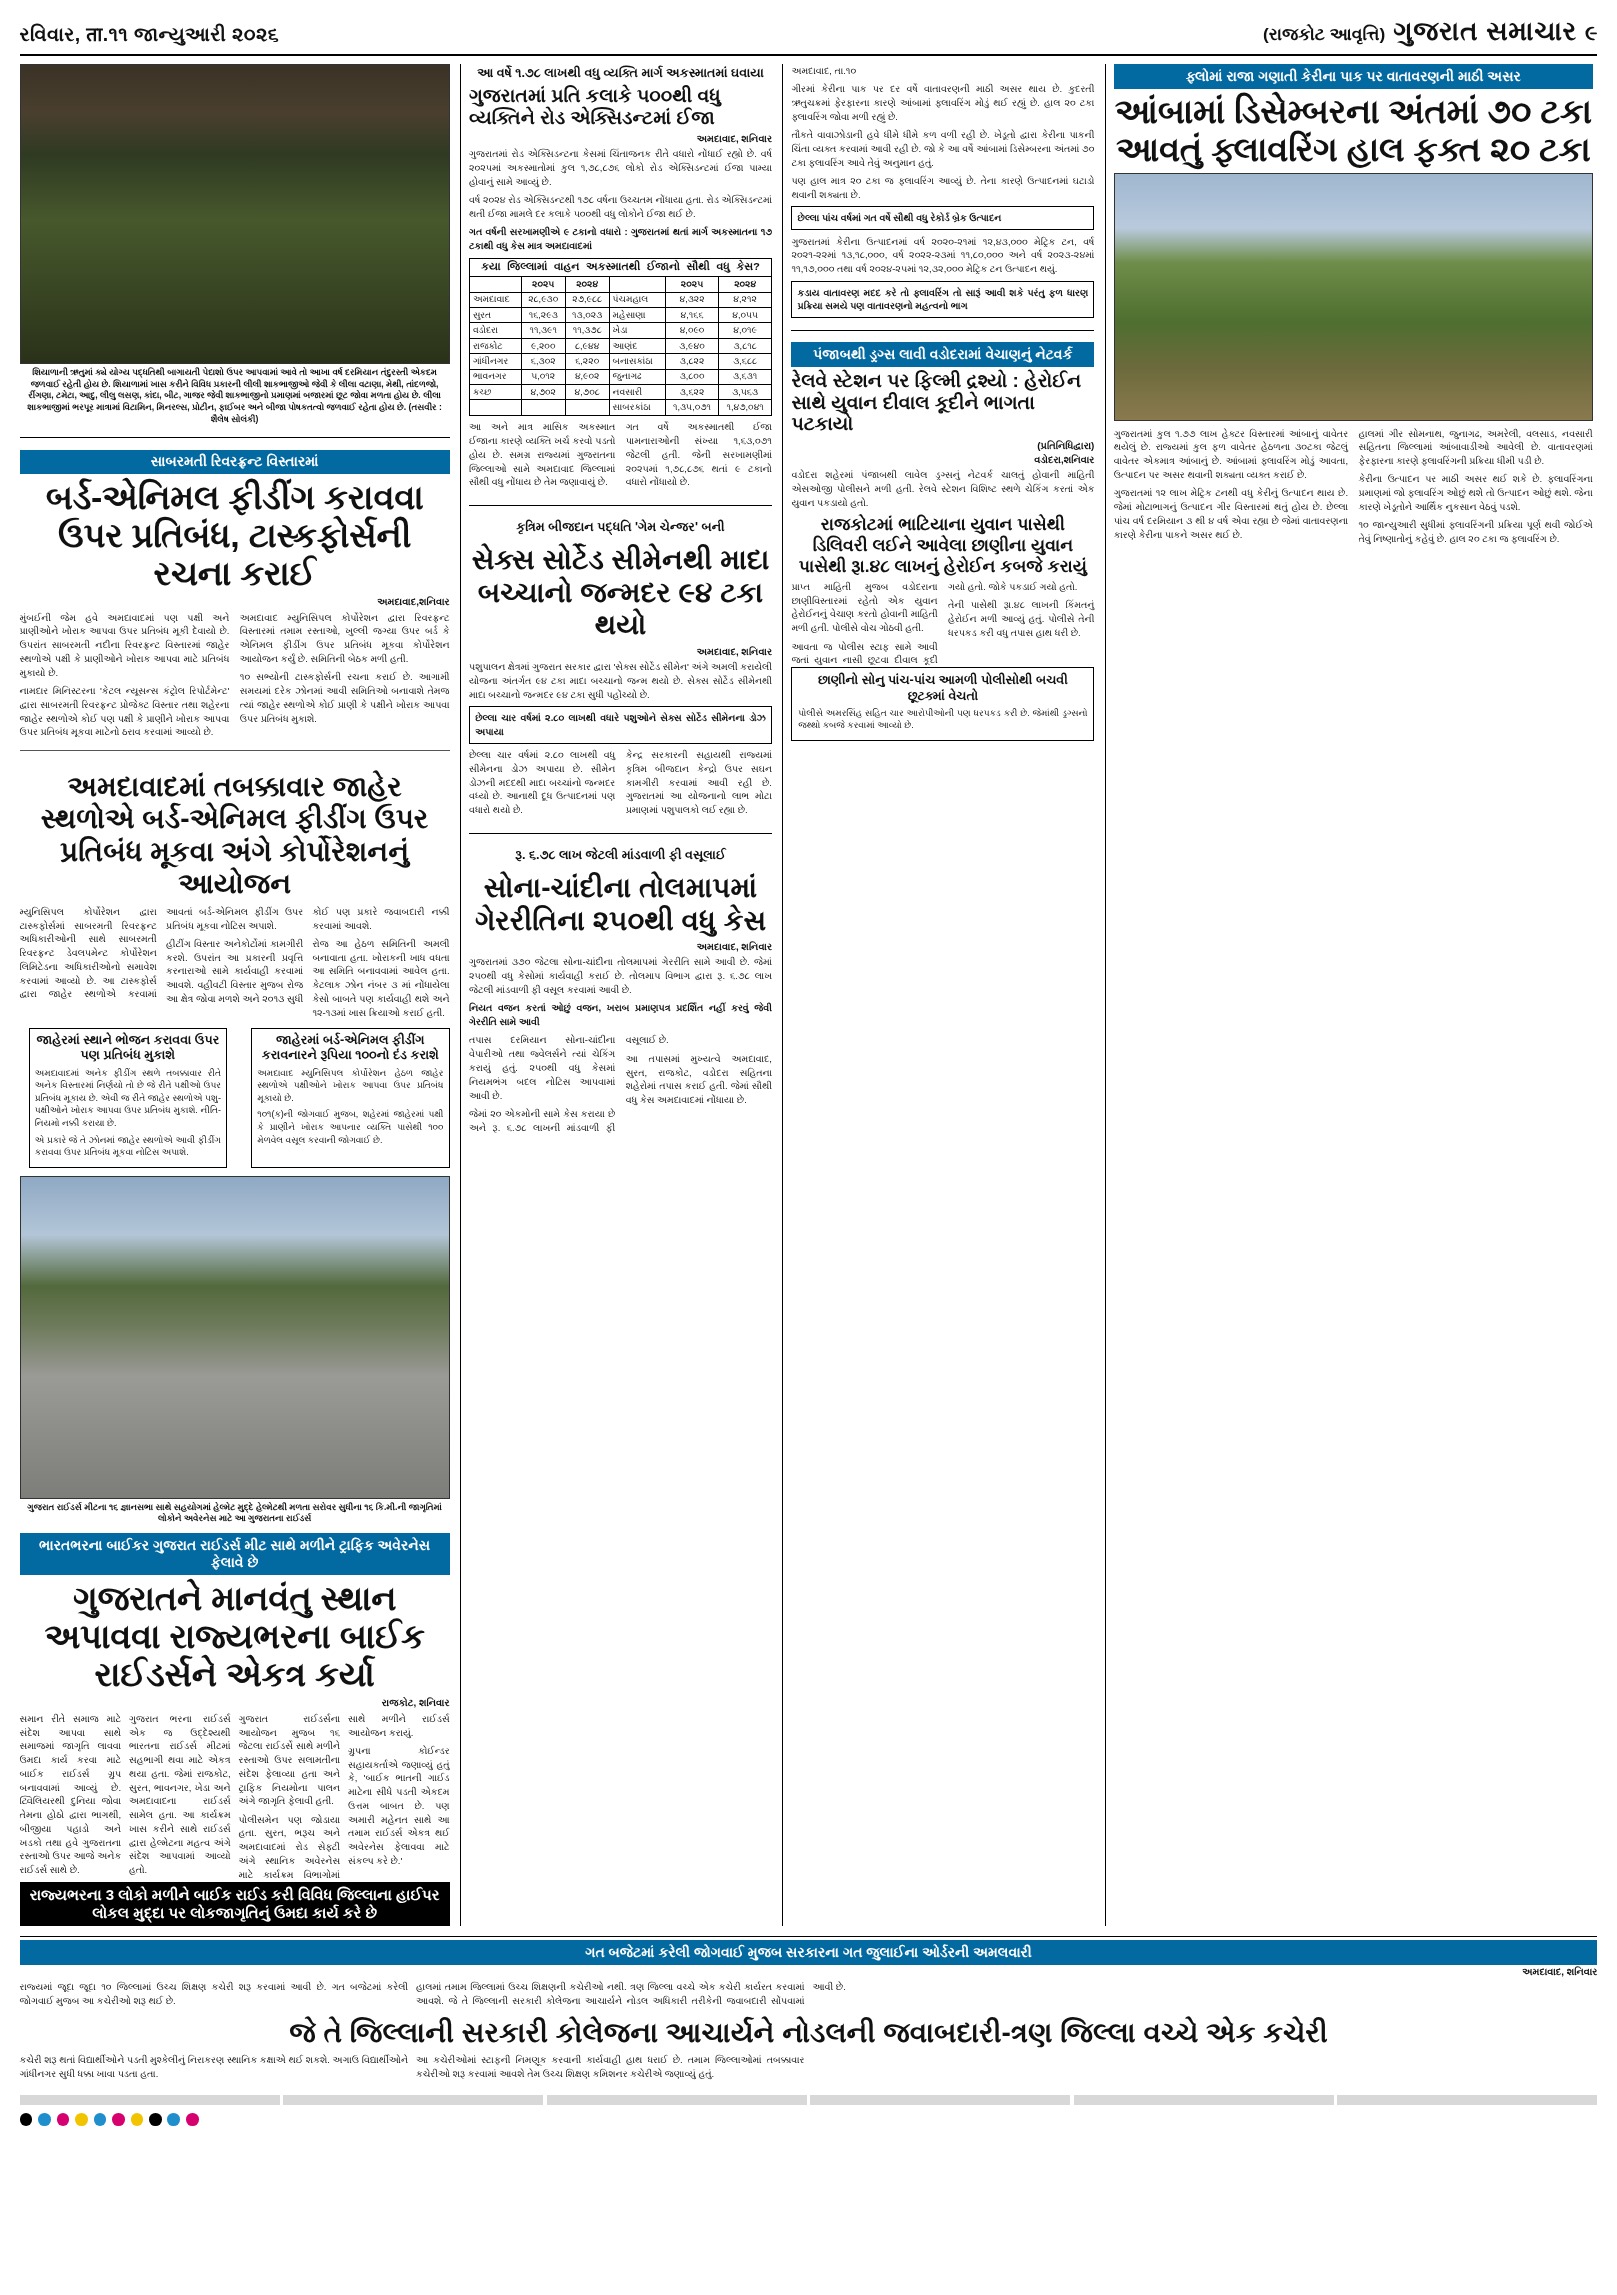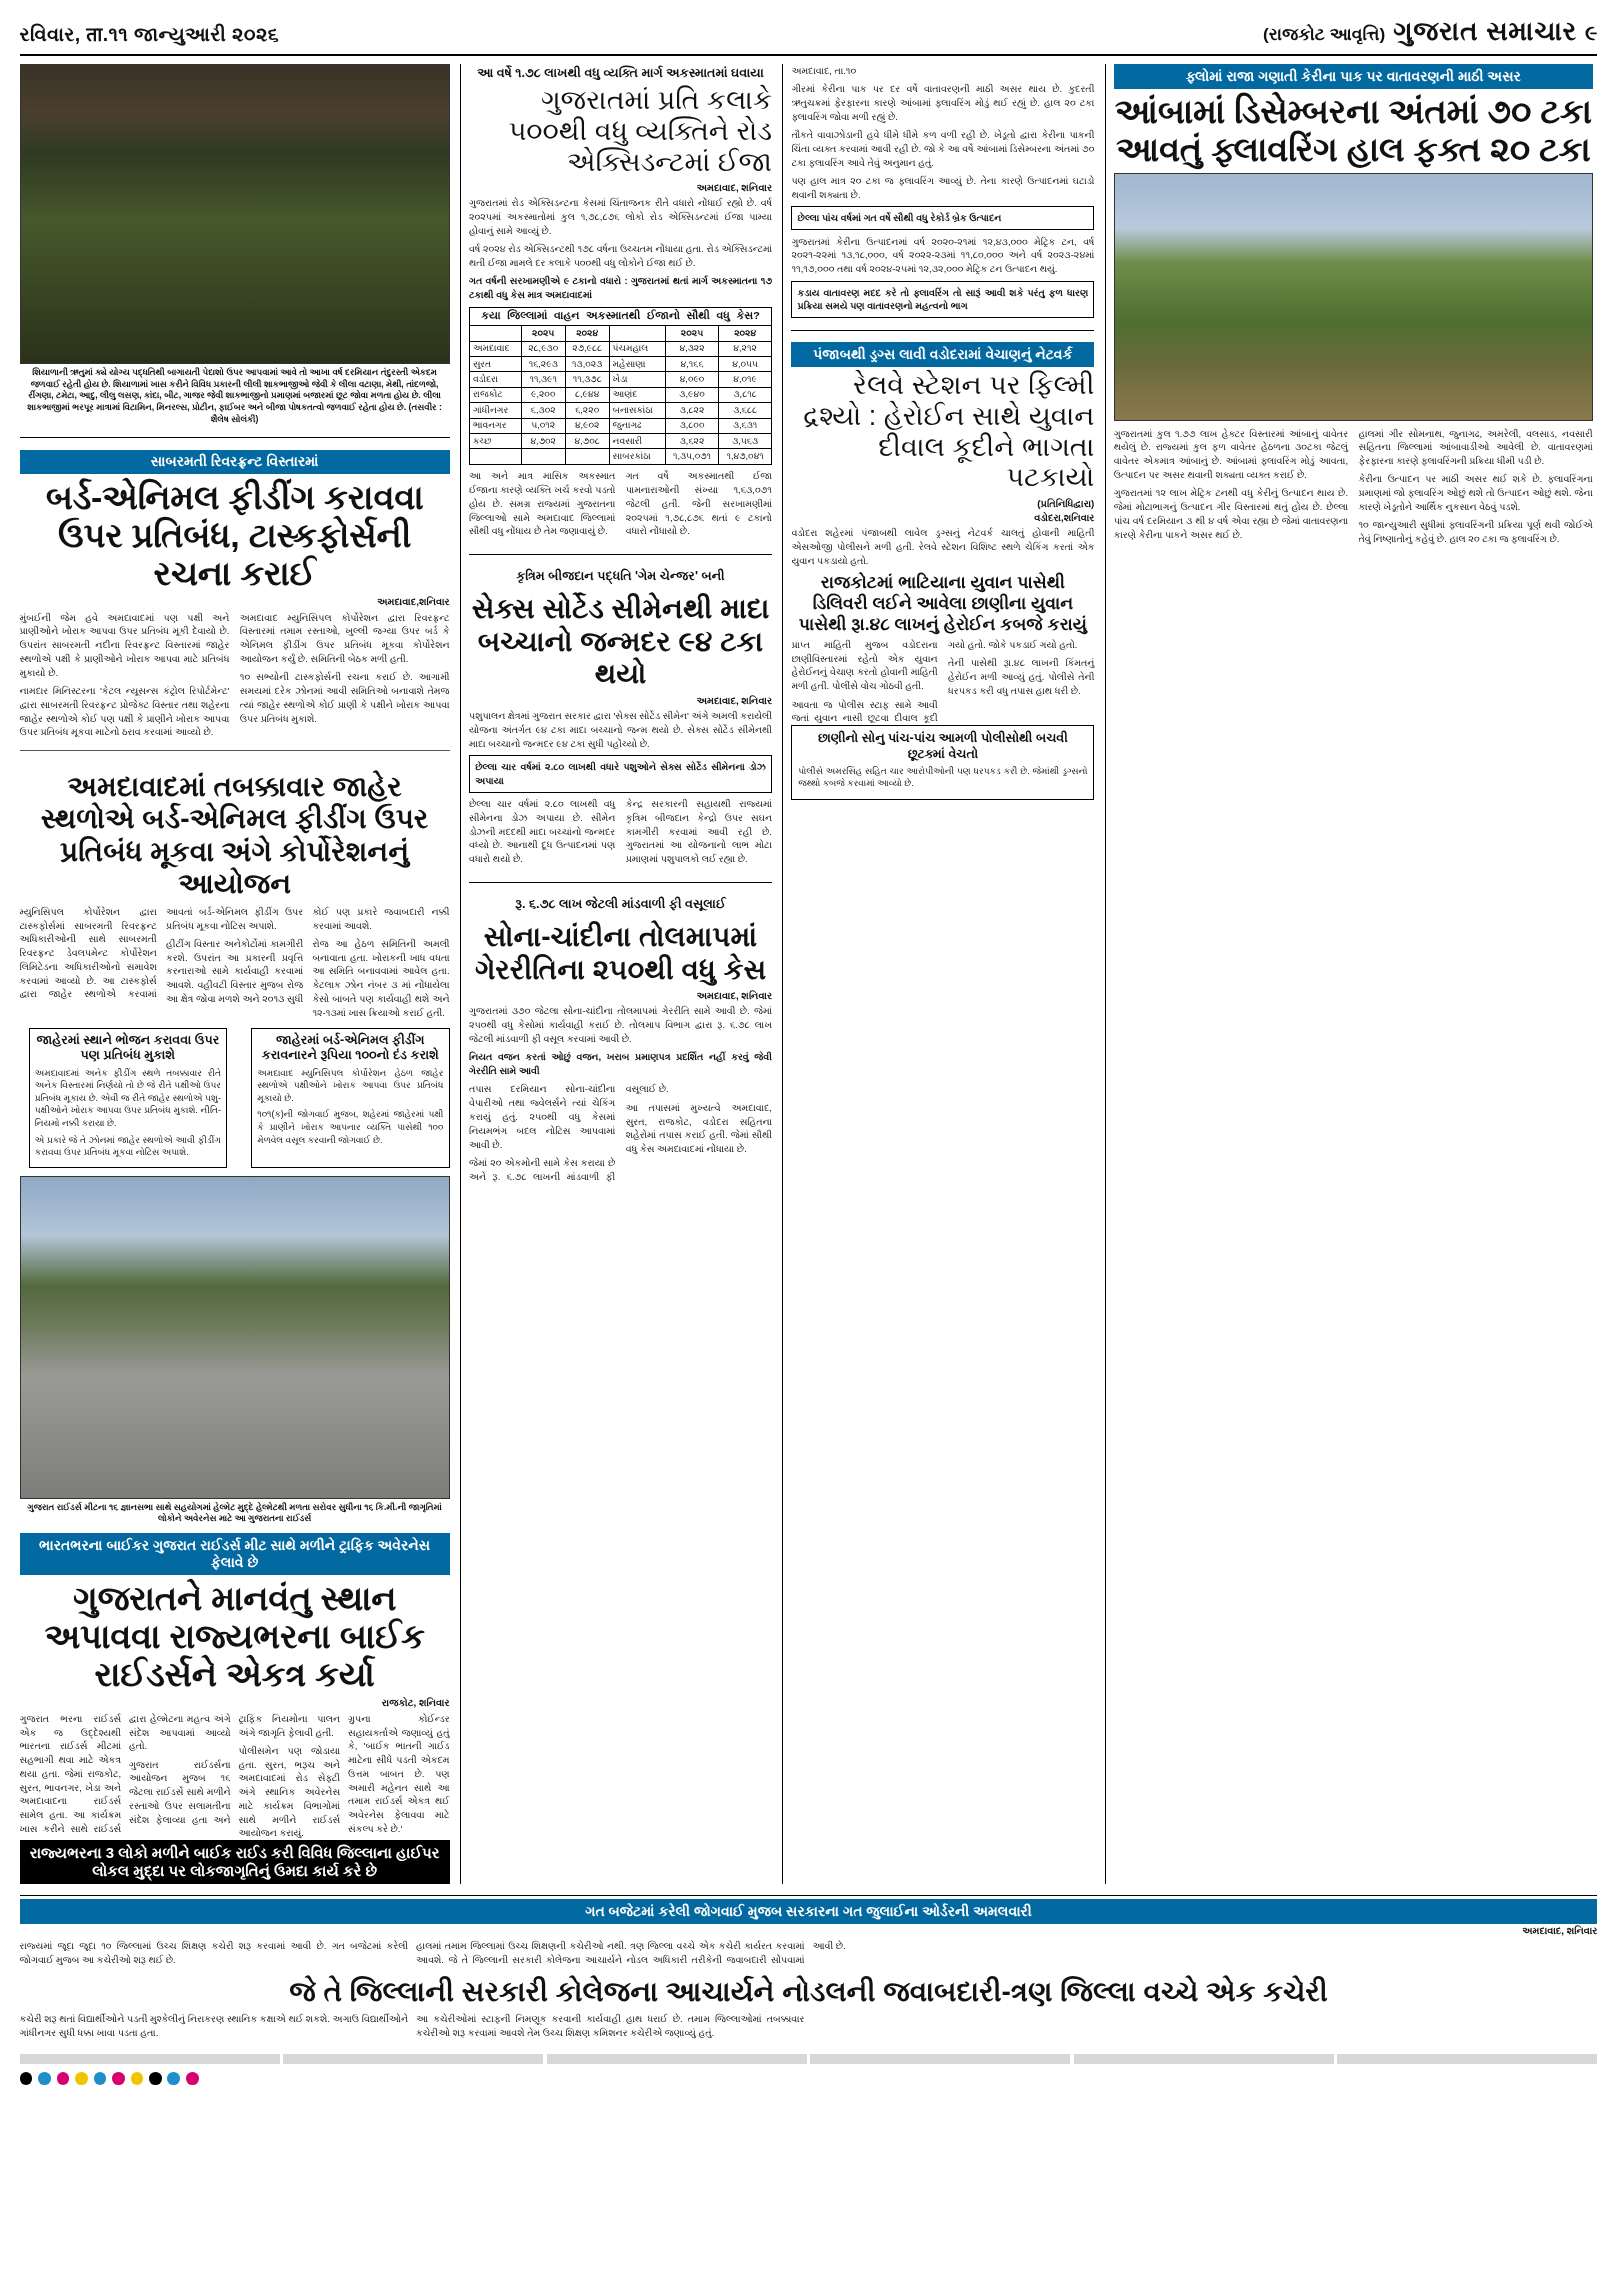--- a/index.html
+++ b/index.html
@@ -61,24 +61,24 @@
   }
   h1.head {
     font-size:34px;
     line-height:1.12;
     font-weight:bold;
     text-align:center;
     margin:3.5px 0 4.6px;
     letter-spacing:-0.3px;
   }
   h2.head {
-    font-size:27px;
+    font-size:19px;
     line-height:1.14;
-    font-weight:normal;
-    text-align:right;
+    font-weight:bold;
+    text-align:left;
     margin:3.5px 0 4.6px;
   }
   h3.head {
     font-size:28px;
     line-height:1.16;
     font-weight:bold;
     text-align:center;
     margin:9px 0 4px;
   }
   h4.head {
@@ -249,20 +249,21 @@
       <div>
         <div class="photo ph-riders"></div>
         <div class="caption">ગુજરાત રાઈડર્સ મીટના ૧૬ જ્ઞાનસભા સાથે સહયોગમાં હેલ્મેટ મુદ્દે હેલ્મેટથી મળતા સરોવર સુધીના ૧૬ કિ.મી.ની જાગૃતિમાં લોકોને અવેરનેસ માટે આ ગુજરાતના રાઈડર્સ</div>
       </div>
 
       <div>
         <div class="kicker-band">ભારતભરના બાઈકર ગુજરાત રાઈડર્સ મીટ સાથે મળીને ટ્રાફિક અવેરનેસ ફેલાવે છે</div>
         <h1 class="head">ગુજરાતને માનવંતુ સ્થાન અપાવવા રાજ્યભરના બાઈક રાઈડર્સને એકત્ર કર્યા</h1>
         <div class="byline">રાજકોટ, શનિવાર</div>
         <div class="body-cols-4">
+          <p class="txt">સમાન રીતે સમાજ માટે સંદેશ આપવા સાથે સમાજમાં જાગૃતિ લાવવા ઉમદા કાર્ય કરવા માટે બાઈક રાઈડર્સ ગ્રુપ બનાવવામાં આવ્યું છે. ટ્વિલિયરથી દુનિયા જોવા તેમના હોઠો દ્વારા ભાગથી, બીજીયા પહાડો અને ખડકો તથા હવે ગુજરાતના રસ્તાઓ ઉપર આજે અનેક રાઈડર્સ સાથે છે.</p>
           <p class="txt">ગુજરાત ભરના રાઈડર્સ એક જ ઉદ્દેશ્યથી ભારતના રાઈડર્સ મીટમાં સહભાગી થવા માટે એકત્ર થયા હતા. જેમાં રાજકોટ, સુરત, ભાવનગર, ખેડા અને અમદાવાદના રાઈડર્સ સામેલ હતા. આ કાર્યક્રમ ખાસ કરીને સાથે રાઈડર્સ દ્વારા હેલ્મેટના મહત્વ અંગે સંદેશ આપવામાં આવ્યો હતો.</p>
           <p class="txt">ગુજરાત રાઈડર્સના આયોજન મુજબ ૧૬ જેટલા રાઈડર્સે સાથે મળીને રસ્તાઓ ઉપર સલામતીના સંદેશ ફેલાવ્યા હતા અને ટ્રાફિક નિયમોના પાલન અંગે જાગૃતિ ફેલાવી હતી.</p>
           <p class="txt">પોલીસમેન પણ જોડાયા હતા. સુરત, ભરૂચ અને અમદાવાદમાં રોડ સેફ્ટી અંગે સ્થાનિક અવેરનેસ માટે કાર્યક્રમ વિભાગોમાં સાથે મળીને રાઈડર્સ આયોજન કરાયું.</p>
           <p class="txt">ગ્રુપના કોઈન્ડર સહાયકર્તાએ જણાવ્યું હતું કે, 'બાઈક ભાતની ગાઈડ માટેના સીધે પડતી એકદમ ઉત્તમ બાબત છે. પણ અમારી મહેનત સાથે આ તમામ રાઈડર્સ એકત્ર થઈ અવેરનેસ ફેલાવવા માટે સંકલ્પ કરે છે.'</p>
         </div>
         <div class="black-band">રાજ્યભરના 3 લોકો મળીને બાઈક રાઈડ કરી વિવિધ જિલ્લાના હાઈપર લોકલ મુદ્દા પર લોકજાગૃતિનું ઉમદા કાર્ય કરે છે</div>
       </div>
 
     </div>
 

